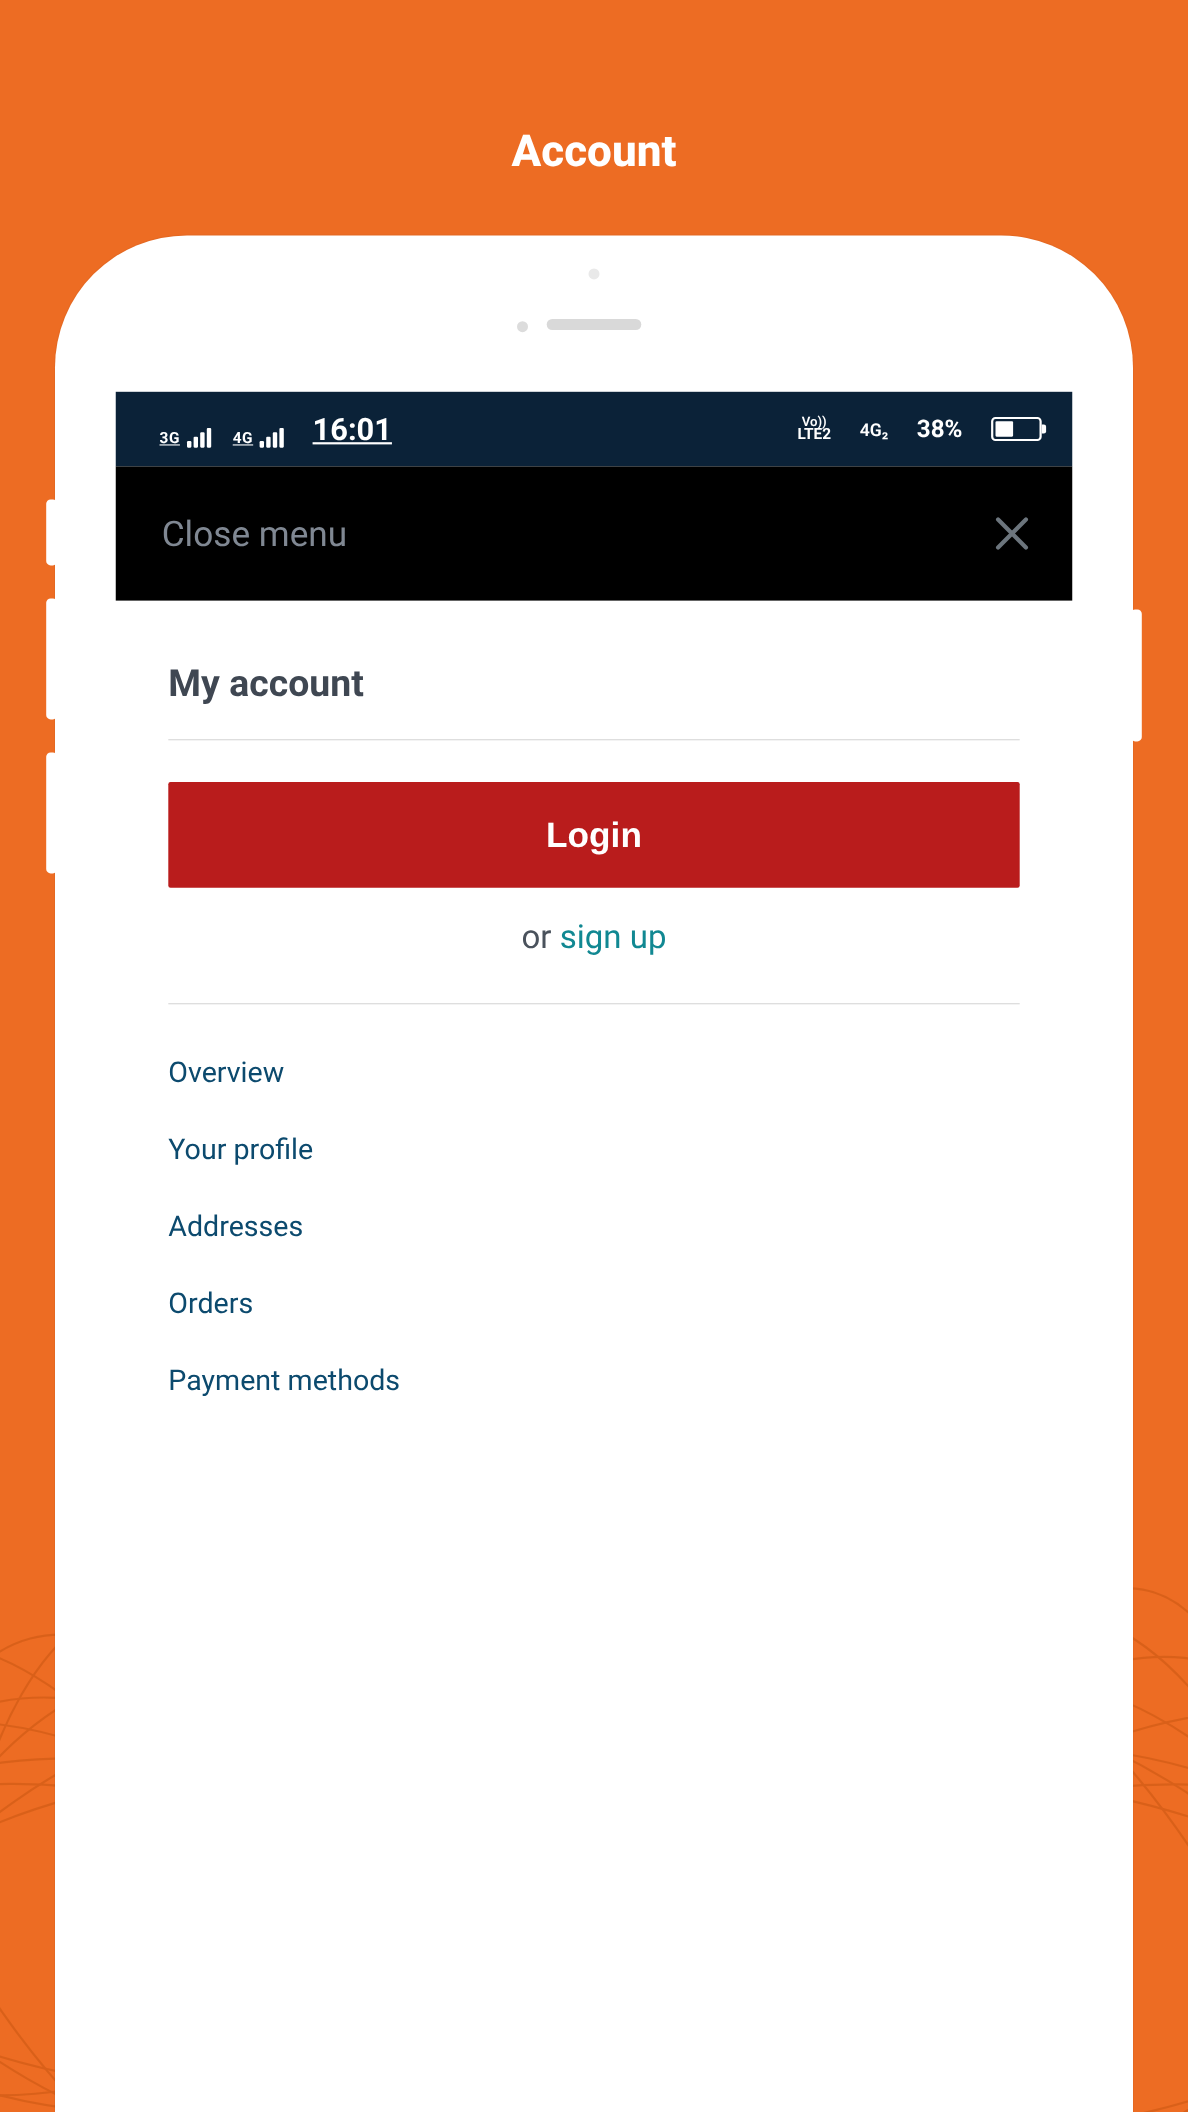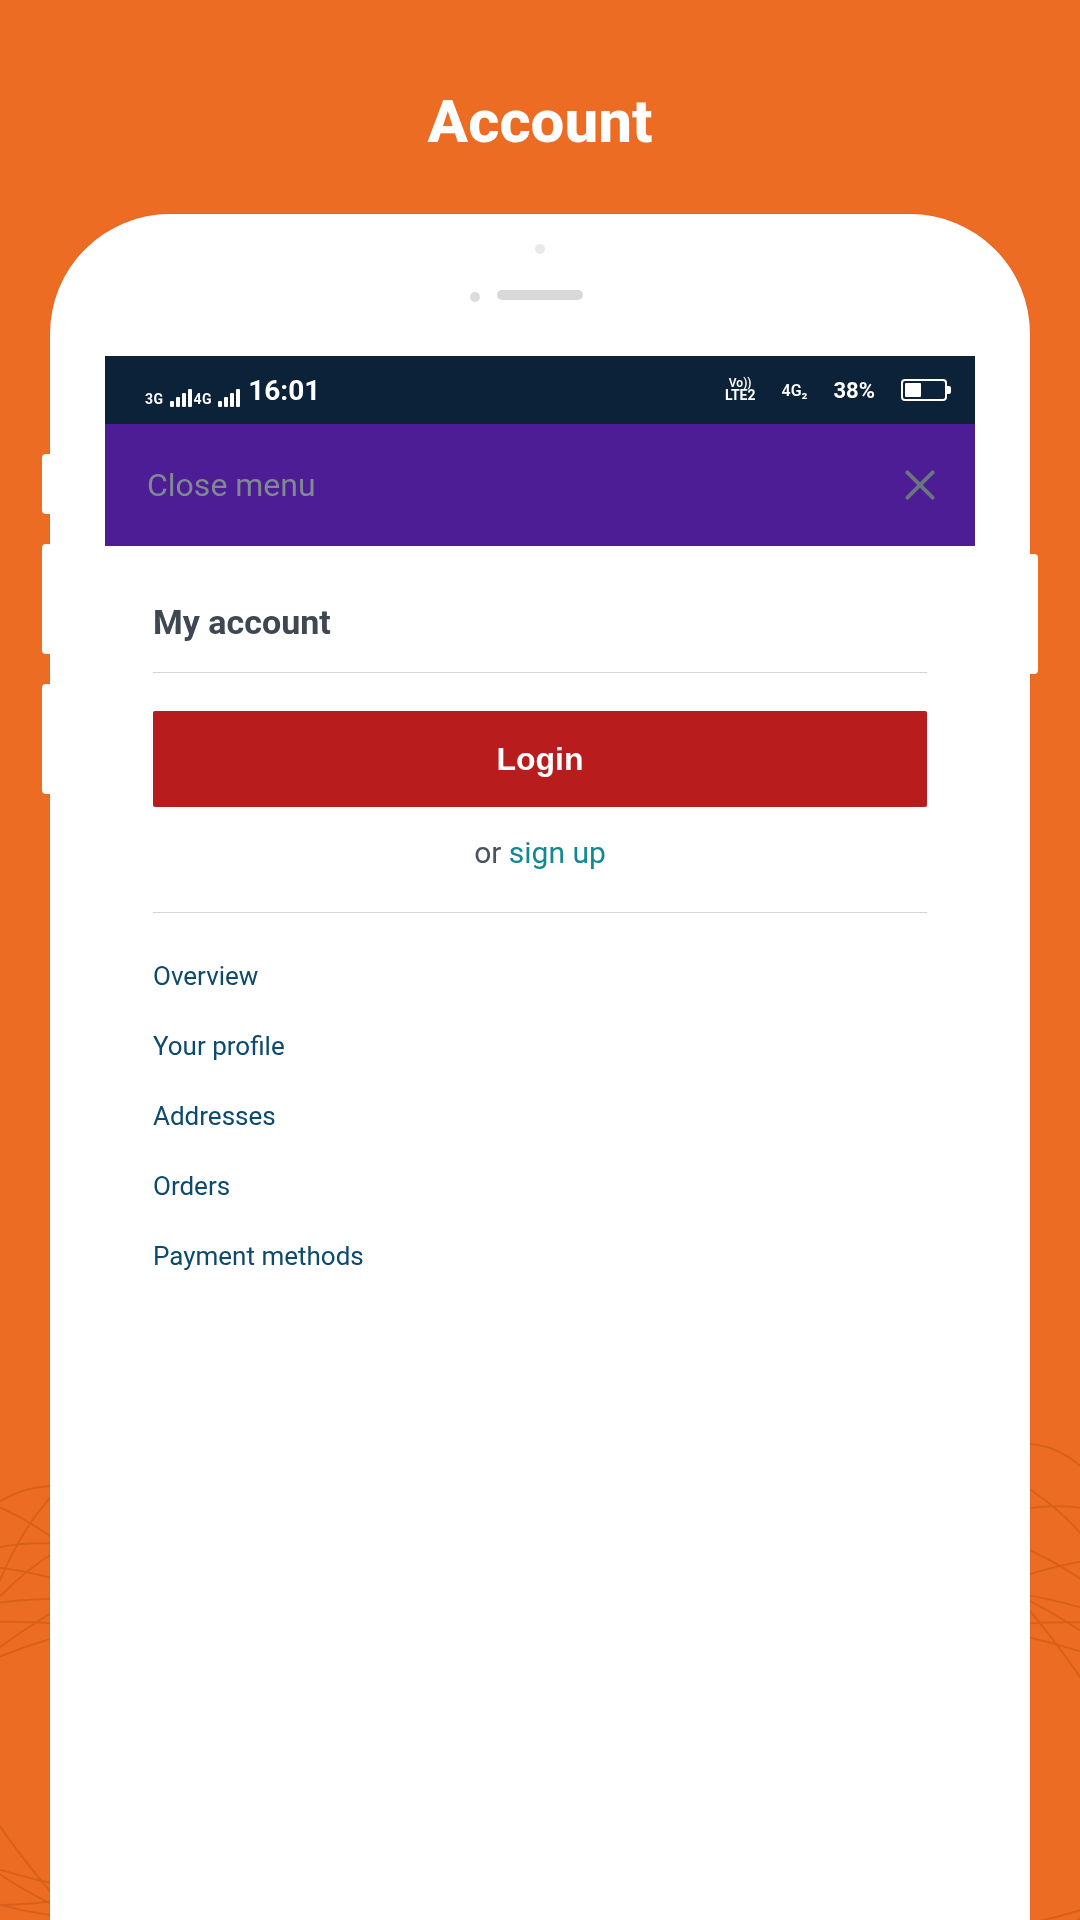--- a/index.html
+++ b/index.html
@@ -13,22 +13,22 @@
   
   .scribble { position: absolute; z-index: 0; opacity: 0.6; }
   .scribble svg { display: block; }
 
   .page-title {
     position: relative;
     z-index: 2;
     text-align: center;
     color: #fff;
     font-weight: 800;
-    font-size: 60px;
-    padding-top: 86px;
+    font-size: 40px;
+    padding-top: 114px;
   }
 
   .phone {
     position: absolute;
     z-index: 2;
     left: 50%;
     transform: translateX(-50%);
     top: 214px;
     width: 980px;
     height: 2000px; 
@@ -86,21 +86,21 @@
   .status-bar {
     background: #0b2238;
     color: #fff;
     height: 68px;
     display: flex;
     align-items: center;
     justify-content: space-between;
     padding: 0 28px 0 40px;
     font-weight: 600;
   }
-  .status-left { display: flex; align-items: flex-end; gap: 2px; }
+  .status-left { display: flex; align-items: flex-end; gap: 20px; text-decoration: underline; }
   .status-left .net { font-size: 16px; font-weight: 700; letter-spacing: .5px; display:flex; align-items:flex-end; gap:6px; }
   .signal { display: inline-flex; align-items: flex-end; gap: 2px; }
   .signal span { width: 4px; background: #fff; border-radius: 1px; display:inline-block; }
   .signal .b1{height:6px}.signal .b2{height:10px}.signal .b3{height:14px}.signal .b4{height:18px}
   .status-time { font-size: 28px; font-weight: 700; margin-left: 6px; }
   .status-right { display: flex; align-items: center; gap: 26px; font-size: 16px; }
   .lte-wrap { line-height: 0.9; text-align: center; }
   .lte-top { font-size: 12px; }
   .lte-bot { font-size: 14px; font-weight:700; }
   .batt-pct { font-size: 22px; font-weight:700; }
@@ -109,21 +109,21 @@
     border: 2px solid #fff; border-radius: 4px;
     position: relative; display:inline-block;
   }
   .battery::after {
     content:""; position:absolute; right:-6px; top:5px;
     width:4px; height:8px; background:#fff; border-radius: 0 2px 2px 0;
   }
   .battery .fill { position:absolute; left:2px; top:2px; bottom:2px; width:38%; background:#fff; border-radius:1px;}
 
   .close-bar {
-    background: #4c1d95;
+    background: #000000;
     height: 122px;
     display: flex;
     align-items: center;
     justify-content: space-between;
     padding: 0 36px 0 42px;
     color: #808893;
     font-size: 32px;
   }
   .close-x { width: 38px; height: 38px; color: #6c757d; }
   .close-x svg { width:100%; height:100%; }

